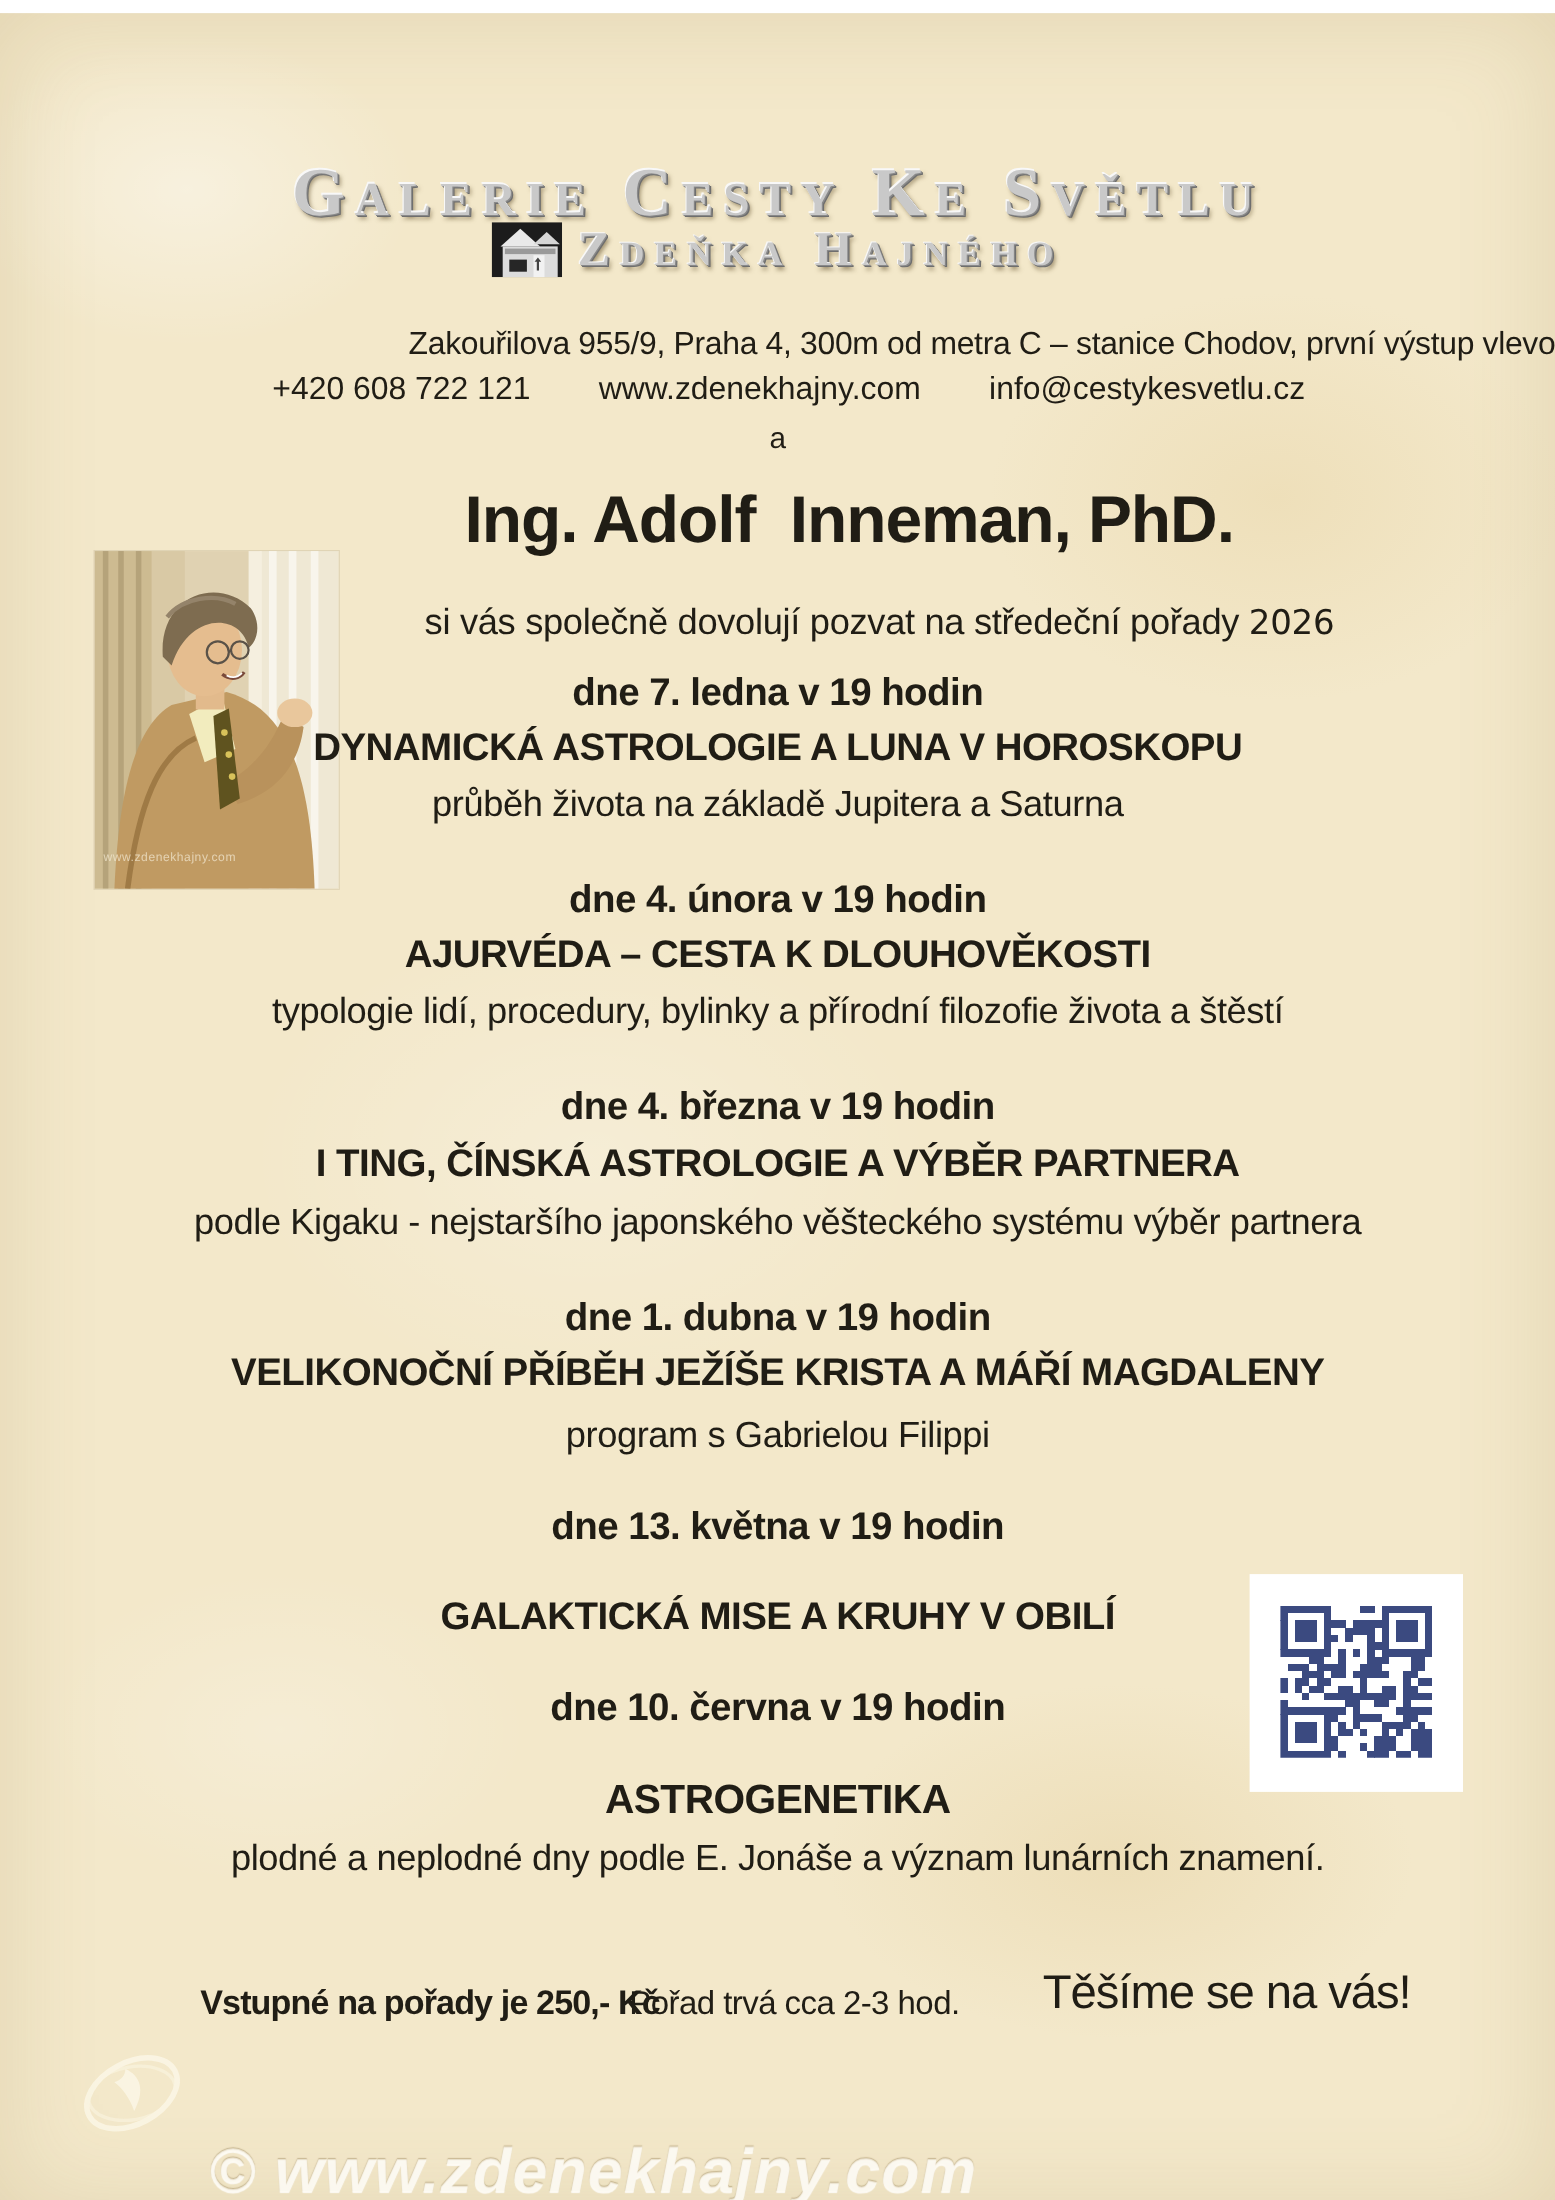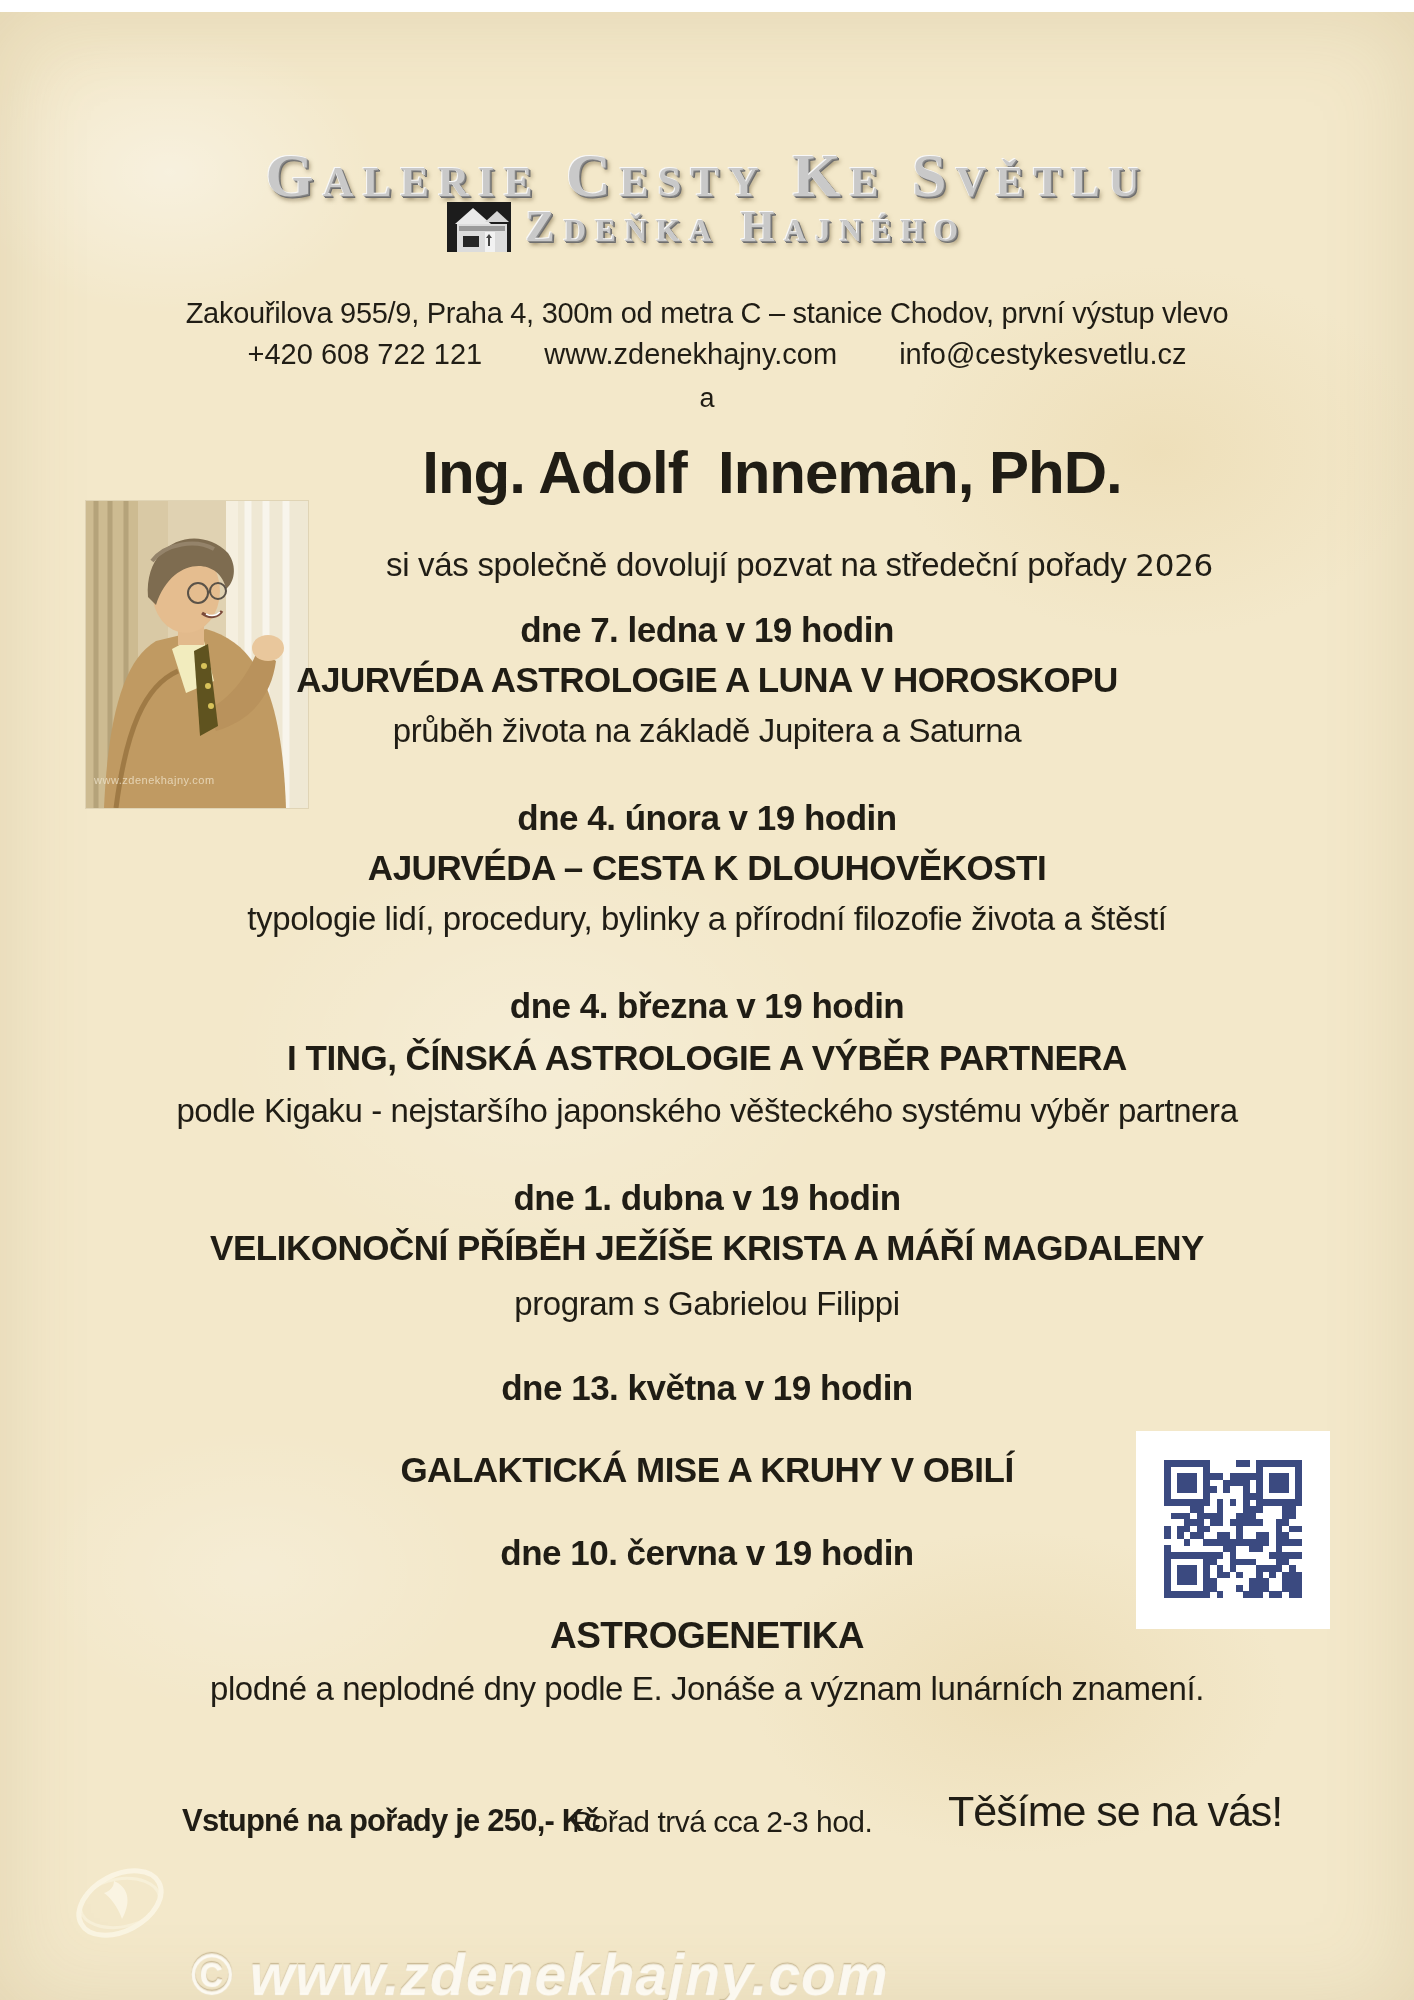--- a/index.html
+++ b/index.html
@@ -32,21 +32,21 @@
        2px  2px 0 #6e6e6e,
        3px  4px 4px rgba(96,78,42,.55);
     letter-spacing:9px;
     line-height:1;
   }
   .hdr1{top:132px;font-size:62px;}
   .hdr2row{position:absolute;top:190px;left:0;right:0;display:flex;justify-content:center;align-items:center;gap:14px;}
   .hdr2{font-size:44px;}
   .house{width:64px;height:50px;display:inline-block;}
   
-  .address{top:285px;font-size:29px;letter-spacing:-0.3px;}
+  .address{top:285px;font-size:29px;letter-spacing:-0.3px;text-align:right;}
   .contactrow{top:326px;font-size:29px;padding-left:20px;}
   .contactrow span{display:inline-block;margin:0 27px;}
   .conj{top:371px;font-size:27px;}
   
   .pname{top:426px;left:130px;font-size:60px;font-weight:bold;letter-spacing:-1px;white-space:pre-wrap;}
   .invite{top:534px;left:185px;font-size:33px;letter-spacing:-0.3px;}
   .invite .yr{font-family:"DejaVu Sans",sans-serif;font-size:31px;}
   .photo{position:absolute;left:86px;top:489px;width:222px;height:307px;box-shadow:0 0 0 1px rgba(120,100,60,.15);}
   .photo svg{display:block;width:100%;height:100%;}
   .ph-wm{position:absolute;left:8px;bottom:22px;font-size:11px;color:rgba(240,230,205,.75);letter-spacing:.5px;}
@@ -138,21 +138,21 @@
       <circle cx="132" cy="90" r="8" fill="none" stroke="#5a5248" stroke-width="2"></circle>
       <line x1="122" y1="92" x2="124" y2="90" stroke="#5a5248" stroke-width="2"></line>
 
       <path d="M116 112 C124 118 132 116 136 110" stroke="#7a4a3a" stroke-width="3" fill="none"></path>
       <path d="M120 113 C126 116 131 114 134 111" stroke="#fff" stroke-width="1.5" fill="none"></path>
     </svg>
     <span class="ph-wm">www.zdenekhajny.com</span>
   </div>
 
   <div class="abs evd" style="top:598px">dne 7. ledna v 19 hodin</div>
-  <div class="abs evt" style="top:648px">AJURVÉDA ASTROLOGIE A LUNA V HOROSKOPU</div>
+  <div class="abs evt" style="top:648px">DYNAMICKÁ ASTROLOGIE A LUNA V HOROSKOPU</div>
   <div class="abs evs" style="top:700px">průběh života na základě Jupitera a Saturna</div>
 
   <div class="abs evd" style="top:786px">dne 4. února v 19 hodin</div>
   <div class="abs evt" style="top:836px">AJURVÉDA – CESTA K DLOUHOVĚKOSTI</div>
   <div class="abs evs" style="top:888px">typologie lidí, procedury, bylinky a přírodní filozofie života a štěstí</div>
 
   <div class="abs evd" style="top:974px">dne 4. března v 19 hodin</div>
   <div class="abs evt" style="top:1026px">I TING, ČÍNSKÁ ASTROLOGIE A VÝBĚR PARTNERA</div>
   <div class="abs evs" style="top:1080px">podle Kigaku - nejstaršího japonského věšteckého systému výběr partnera</div>
 

